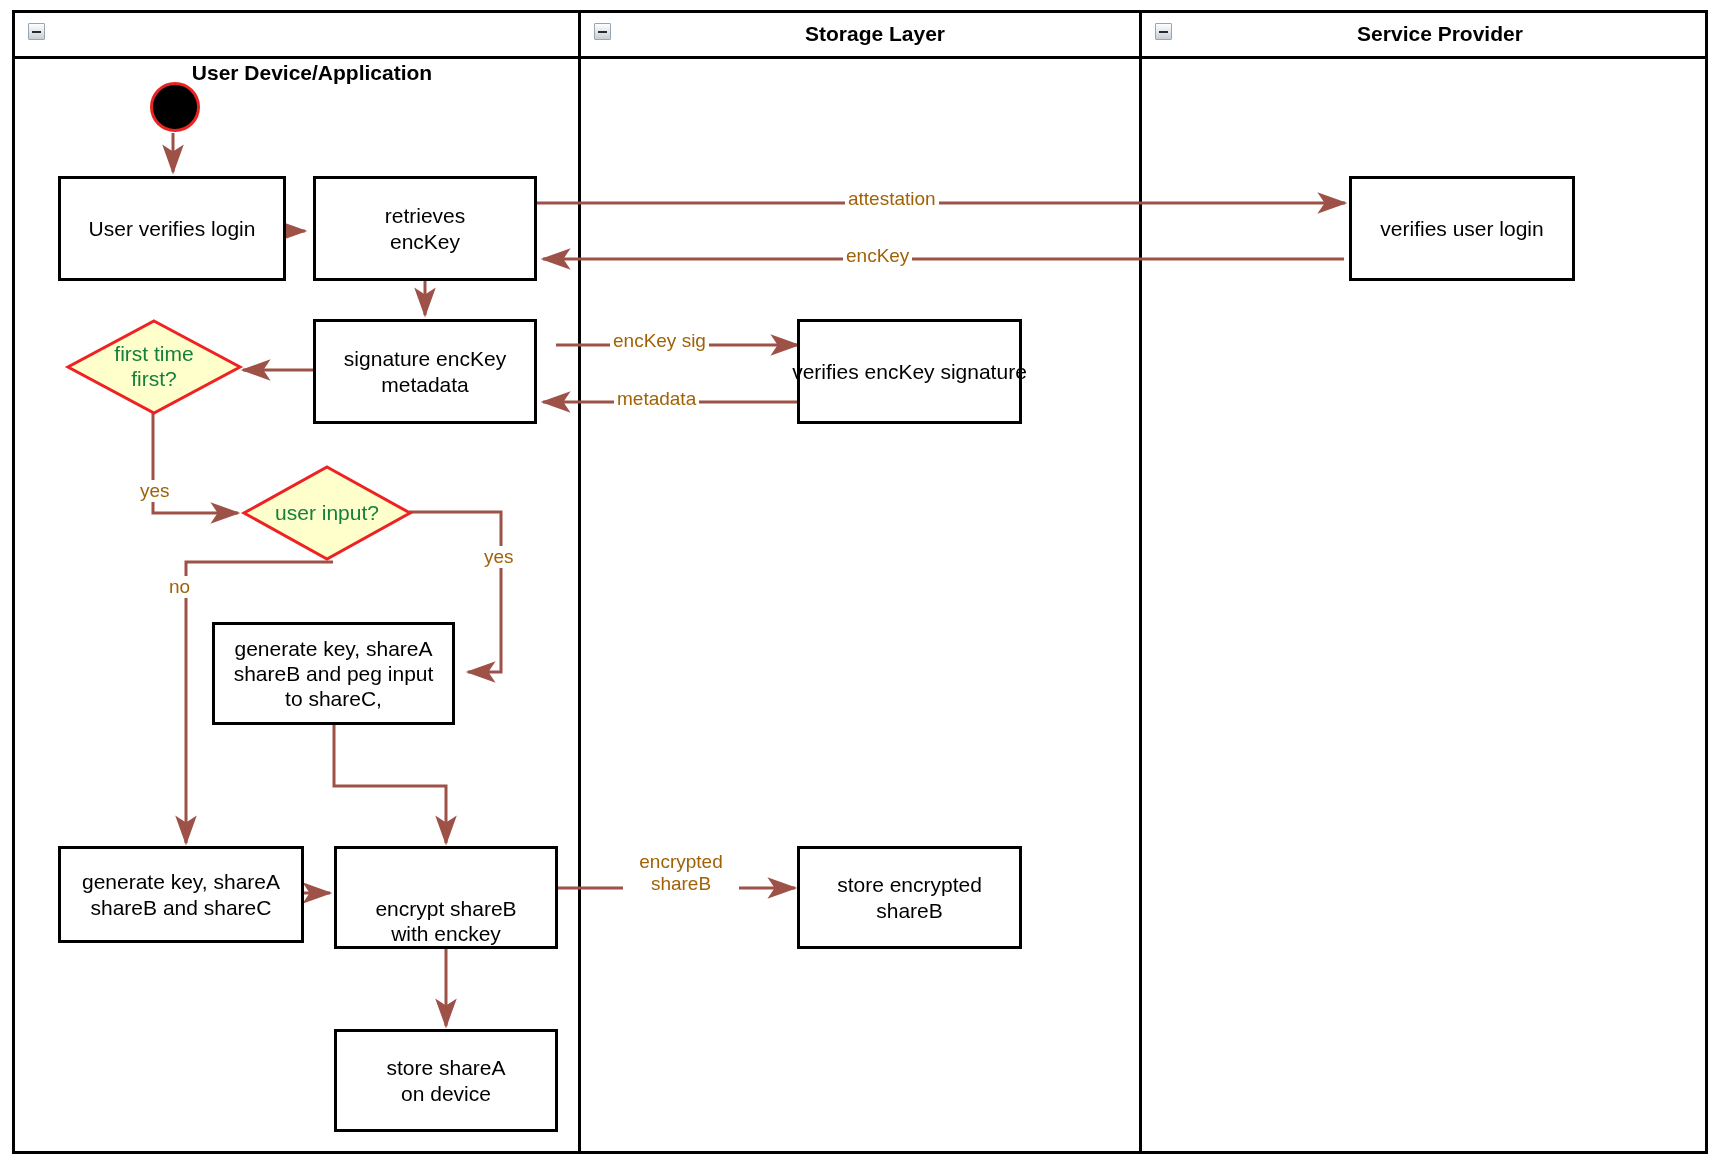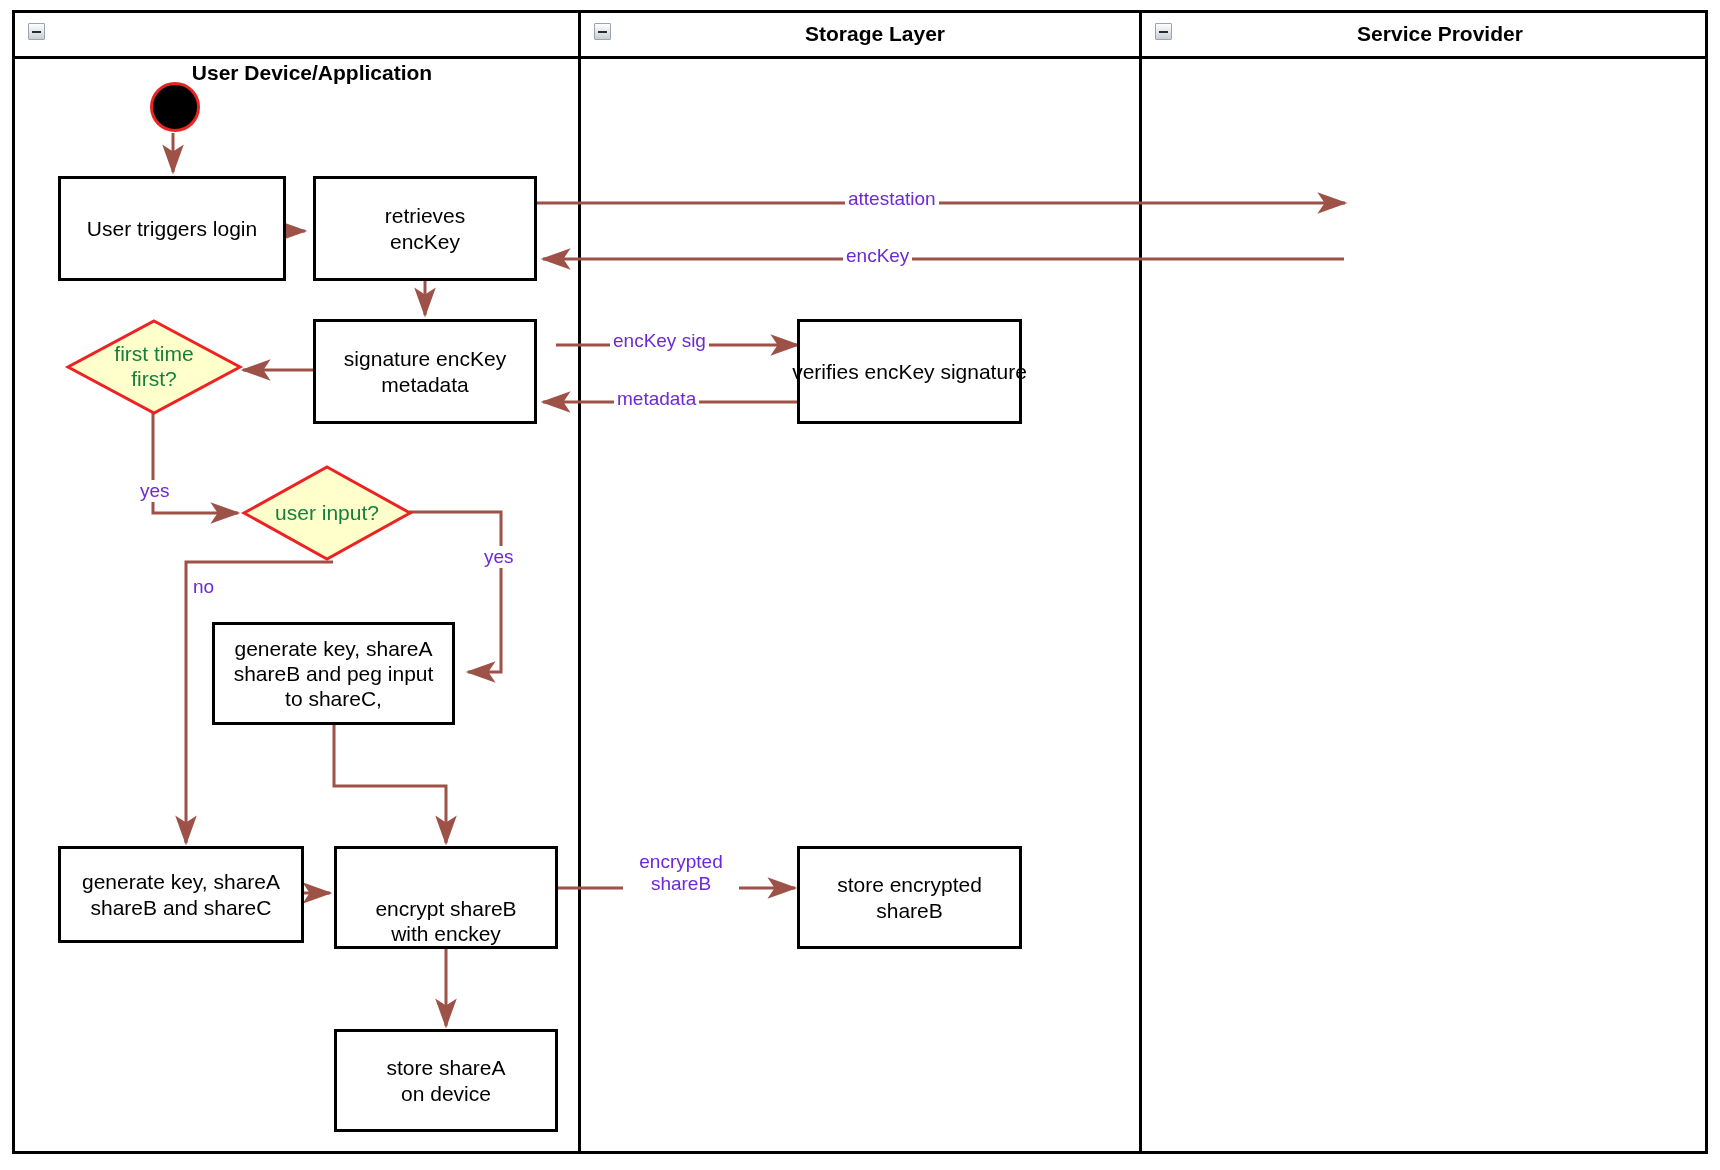--- a/index.html
+++ b/index.html
@@ -25,21 +25,21 @@
 
   .diamond{position:absolute;}
   .diamond svg{position:absolute;left:0;top:0;overflow:visible;}
   .diamond .dlabel{position:absolute;left:0;top:0;width:100%;height:100%;
        display:flex;align-items:center;justify-content:center;text-align:center;
        font-size:21px;color:#15803d;line-height:1.18;white-space:nowrap;}
 
   .start-node{position:absolute;border-radius:50%;background:#000;border:3px solid #e8241f;box-sizing:border-box;}
 
   .edges{position:absolute;left:0;top:0;width:1720px;height:1170px;overflow:visible;pointer-events:none;}
-  .edge-label{position:absolute;font-size:19px;color:#6d28d9;background:#fff;padding:0 3px;white-space:nowrap;text-align:center;line-height:1.15;}
+  .edge-label{position:absolute;font-size:19px;color:#a16207;background:#fff;padding:0 3px;white-space:nowrap;text-align:center;line-height:1.15;}
 </style>
 </head>
 <body>
 
 <div id="canvas">
 
   <div class="frame" style="left:12px;top:10px;width:1696px;height:1144px;"></div>
 
   <div class="header-rule" style="left:12px;top:56px;width:1696px;"></div>
 
@@ -93,31 +93,31 @@
 
       <path d="M446,949 L446,1026" marker-end="url(#ah)"></path>
     </g>
   </svg>
 
   <div class="edge-label" style="left:845px;top:188px;">attestation</div>
   <div class="edge-label" style="left:843px;top:245px;">encKey</div>
   <div class="edge-label" style="left:610px;top:330px;text-align:center;">encKey sig</div>
   <div class="edge-label" style="left:614px;top:388px;">metadata</div>
   <div class="edge-label" style="left:137px;top:480px;">yes</div>
-  <div class="edge-label" style="left:190px;top:576px;text-align:center;">no</div>
+  <div class="edge-label" style="left:166px;top:576px;text-align:center;">no</div>
   <div class="edge-label" style="left:481px;top:546px;">yes</div>
   <div class="edge-label" style="left:623px;top:851px;width:110px;">
     <div>encrypted</div>
     <div>shareB</div>
   </div>
 
   <div class="start-node" style="left:150px;top:82px;width:50px;height:50px;"></div>
 
   <div class="node" style="left:58px;top:176px;width:228px;height:105px;">
-    <span>User triggers login</span>
+    <span>User verifies login</span>
   </div>
 
   <div class="node" style="left:313px;top:176px;width:224px;height:105px;">
     <span>
       <span>retrieves</span><br>
       <span>encKey</span>
     </span>
   </div>
 
   <div class="node" style="left:313px;top:319px;width:224px;height:105px;">
@@ -181,14 +181,17 @@
     <span>verifies encKey signature</span>
   </div>
 
   <div class="node" style="left:797px;top:846px;width:225px;height:103px;">
     <span>
       <span>store encrypted</span><br>
       <span>shareB</span>
     </span>
   </div>
 
+  <div class="node" style="left:1349px;top:176px;width:226px;height:105px;">
+    <span>verifies user login</span>
+  </div>
 
 </div>
 
 </body></html>

